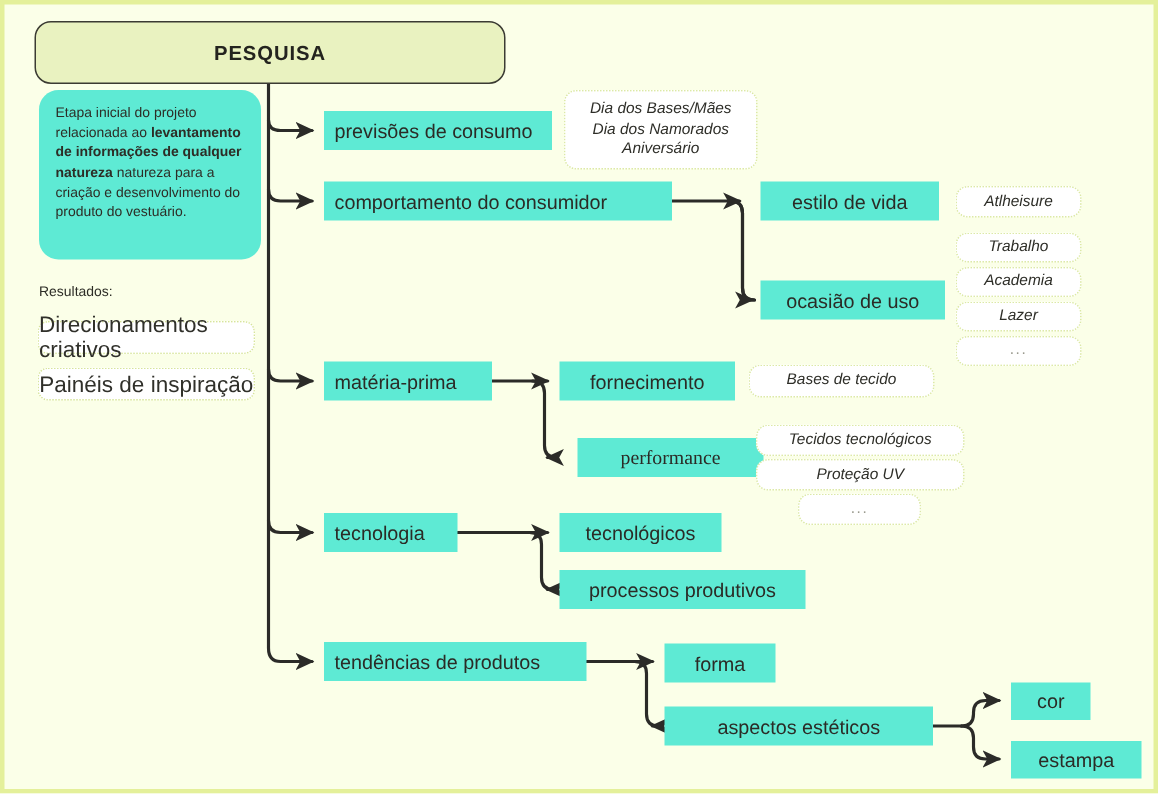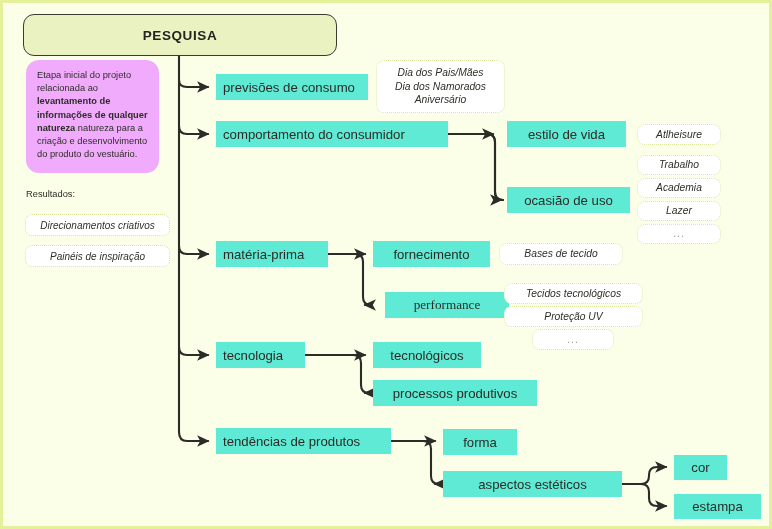--- a/index.html
+++ b/index.html
@@ -47,23 +47,23 @@
     font-weight: bold;
     letter-spacing: 0.6px;
     color: #24241f;
   }
 
   
   .desc-card {
     position: absolute;
     left: 23px;
     top: 57px;
-    width: 133px;
+    width: 148px;
     min-height: 113px;
-    background: #f0abfc;
+    background: #5eead4;
     border-radius: 13px;
     box-sizing: border-box;
     padding: 9px 10px 9px 11px;
   }
   .desc-card p {
     margin: 0;
     font-size: 9.3px;
     line-height: 1.42;
     color: #2d2d26;
   }
@@ -79,22 +79,21 @@
   }
   .result-chip {
     position: absolute;
     background: #ffffff;
     border: 1px dotted #d7e59a;
     border-radius: 7px;
     box-sizing: border-box;
     display: flex;
     align-items: center;
     justify-content: center;
-    font-size: 10px;
-    font-style: italic;
+    font-size: 15px;
     color: #30302a;
   }
   #res-0 { left: 22px; top: 211px; width: 145px; height: 22px; }
   #res-1 { left: 22px; top: 242px; width: 145px; height: 22px; }
 
   
   .node {
     position: absolute;
     background: #5eead4;
     box-sizing: border-box;
@@ -247,21 +246,21 @@
 
   <div class="node center" style="left:671px; top:452px; width:53px; height:25px;">
     <span>cor</span>
   </div>
 
   <div class="node center" style="left:671px; top:491px; width:87px; height:25px;">
     <span>estampa</span>
   </div>
 
   <div class="leaf" style="left:373px; top:57px; width:129px; height:53px;">
-    <span>Dia dos Pais/Mães</span>
+    <span>Dia dos Bases/Mães</span>
     <span>Dia dos Namorados</span>
     <span>Aniversário</span>
   </div>
 
   <div class="leaf" style="left:634px; top:121px; width:84px; height:21px;">
     <span>Atlheisure</span>
   </div>
 
   <div class="leaf" style="left:634px; top:152px; width:84px; height:20px;">
     <span>Trabalho</span>

